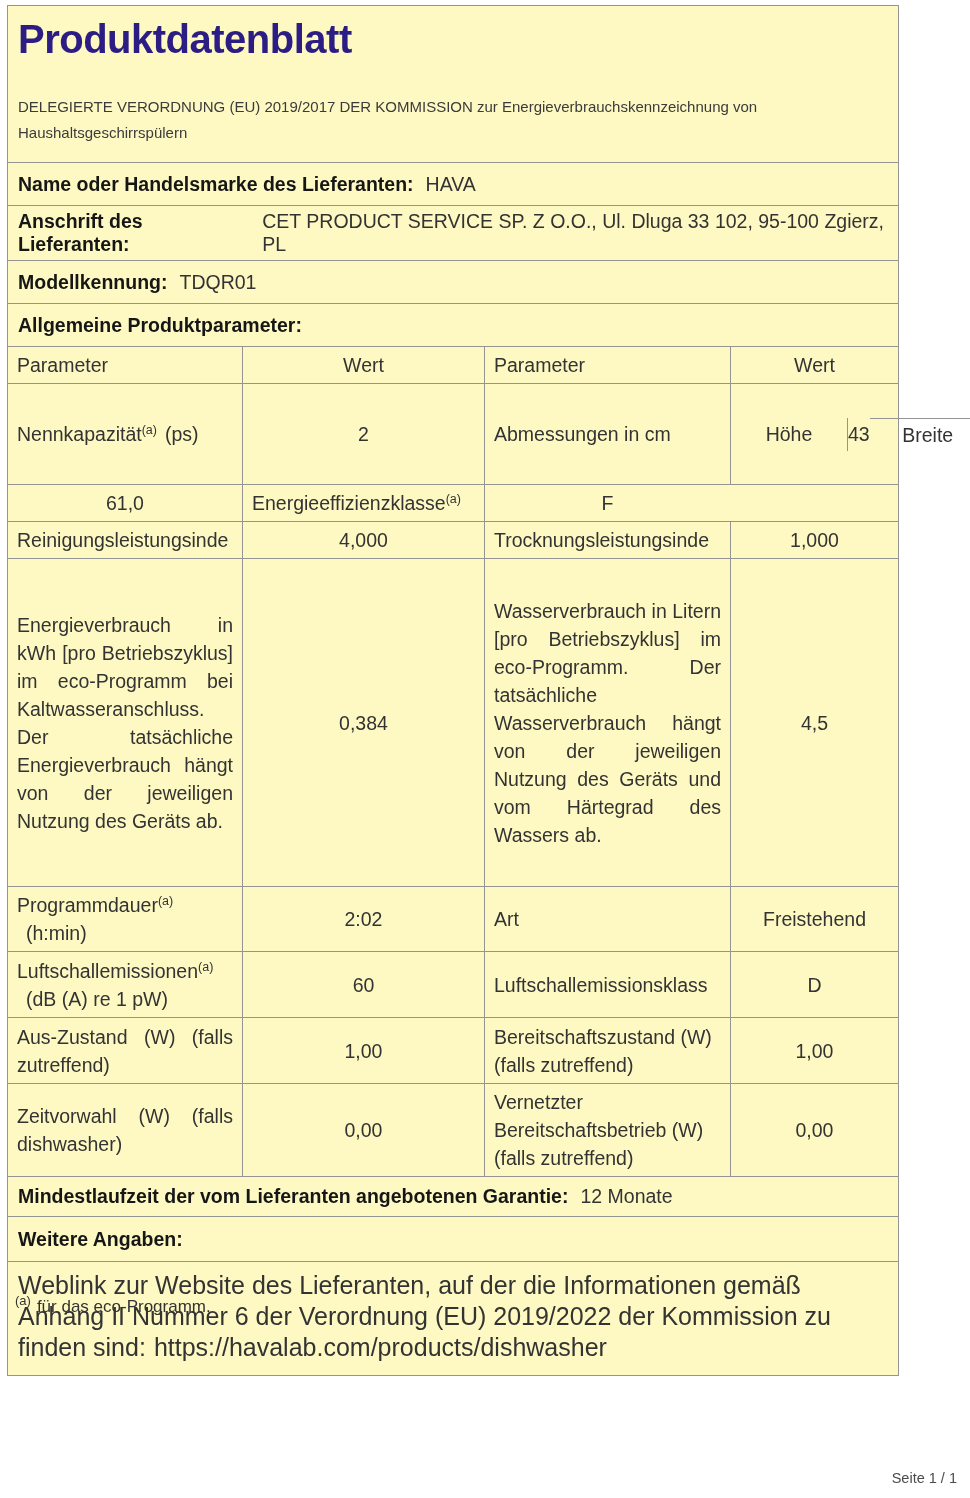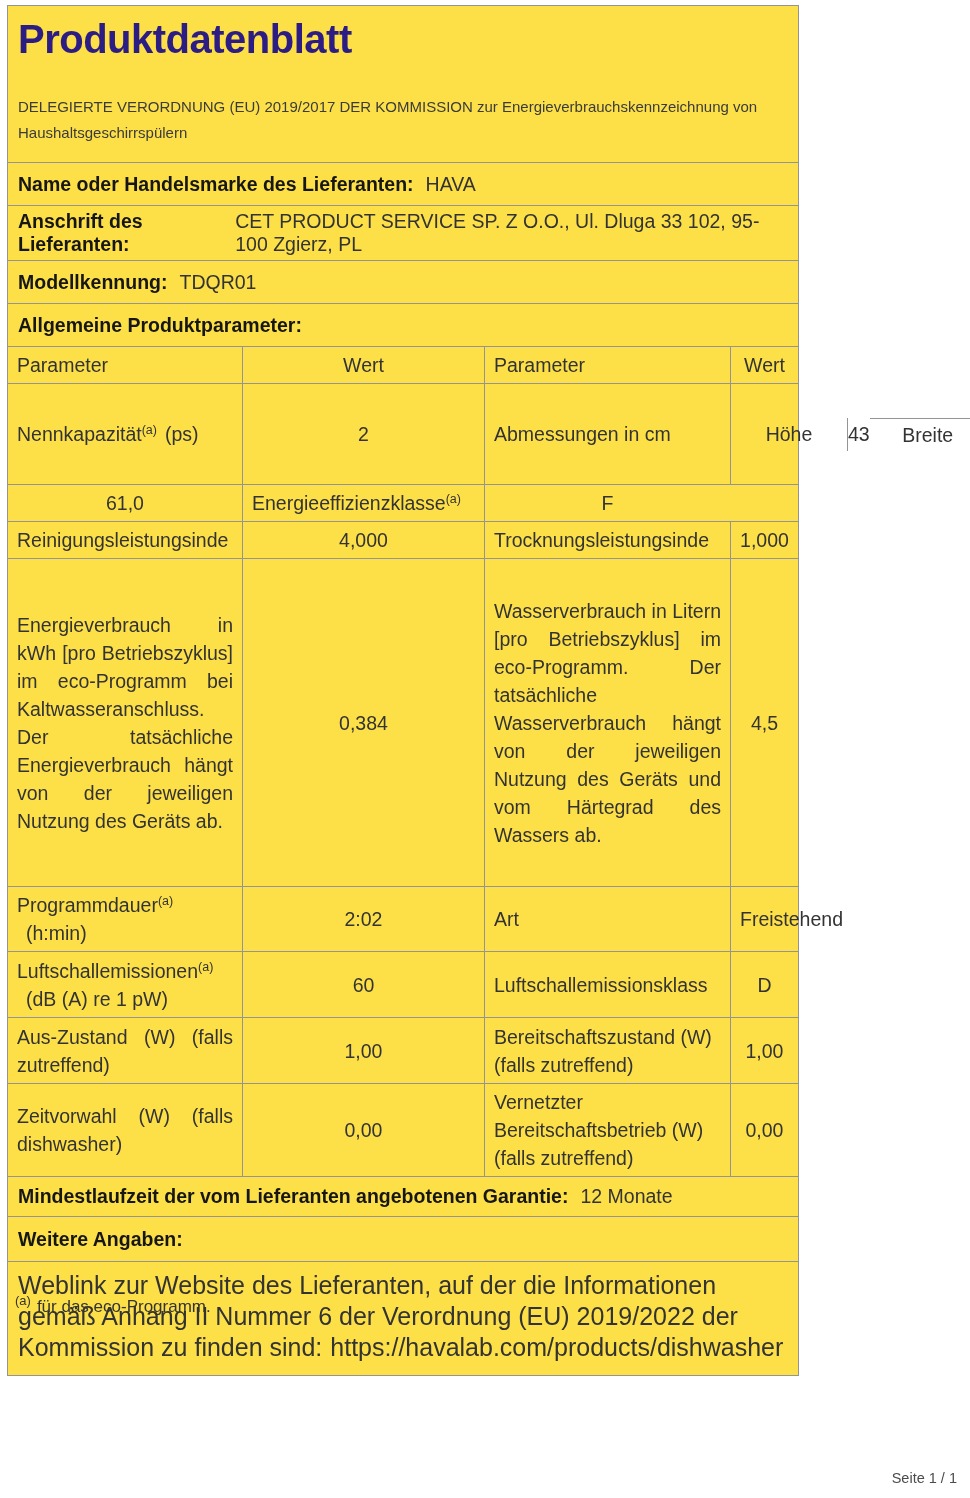--- a/index.html
+++ b/index.html
@@ -10,22 +10,22 @@
     --muted-color:#4c4c4c;
   }
   *{box-sizing:border-box;}
   html,body{margin:0;padding:0;background:#ffffff;}
   .page{
     position:relative;width:970px;height:1498px;background:#ffffff;
     font-family:"Liberation Sans",sans-serif;color:var(--text-color);
     overflow:hidden;
   }
   .doc{
-    position:absolute;left:7px;top:5px;width:792px;
-    border:1px solid var(--border-color);background:#fde047;
+    position:absolute;left:7px;top:5px;width:892px;
+    border:1px solid var(--border-color);background:#fef9c3;
   }
   .trow{border-top:1px solid var(--border-color);}
   
   .title-block{padding:10px 10px 16px 10px;}
   .doc-title{
     margin:0;font-size:40px;font-weight:bold;letter-spacing:-0.5px;
     color:var(--title-color);line-height:1.15;
   }
   .doc-subtitle{
     margin:32px 0 0 0;font-size:15px;line-height:26px;color:#3b3b3b;

